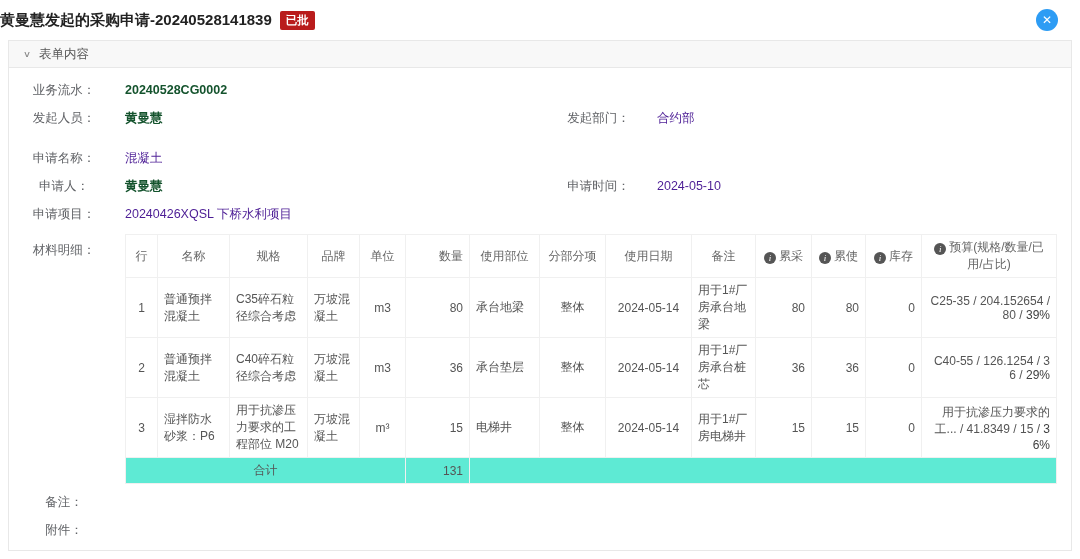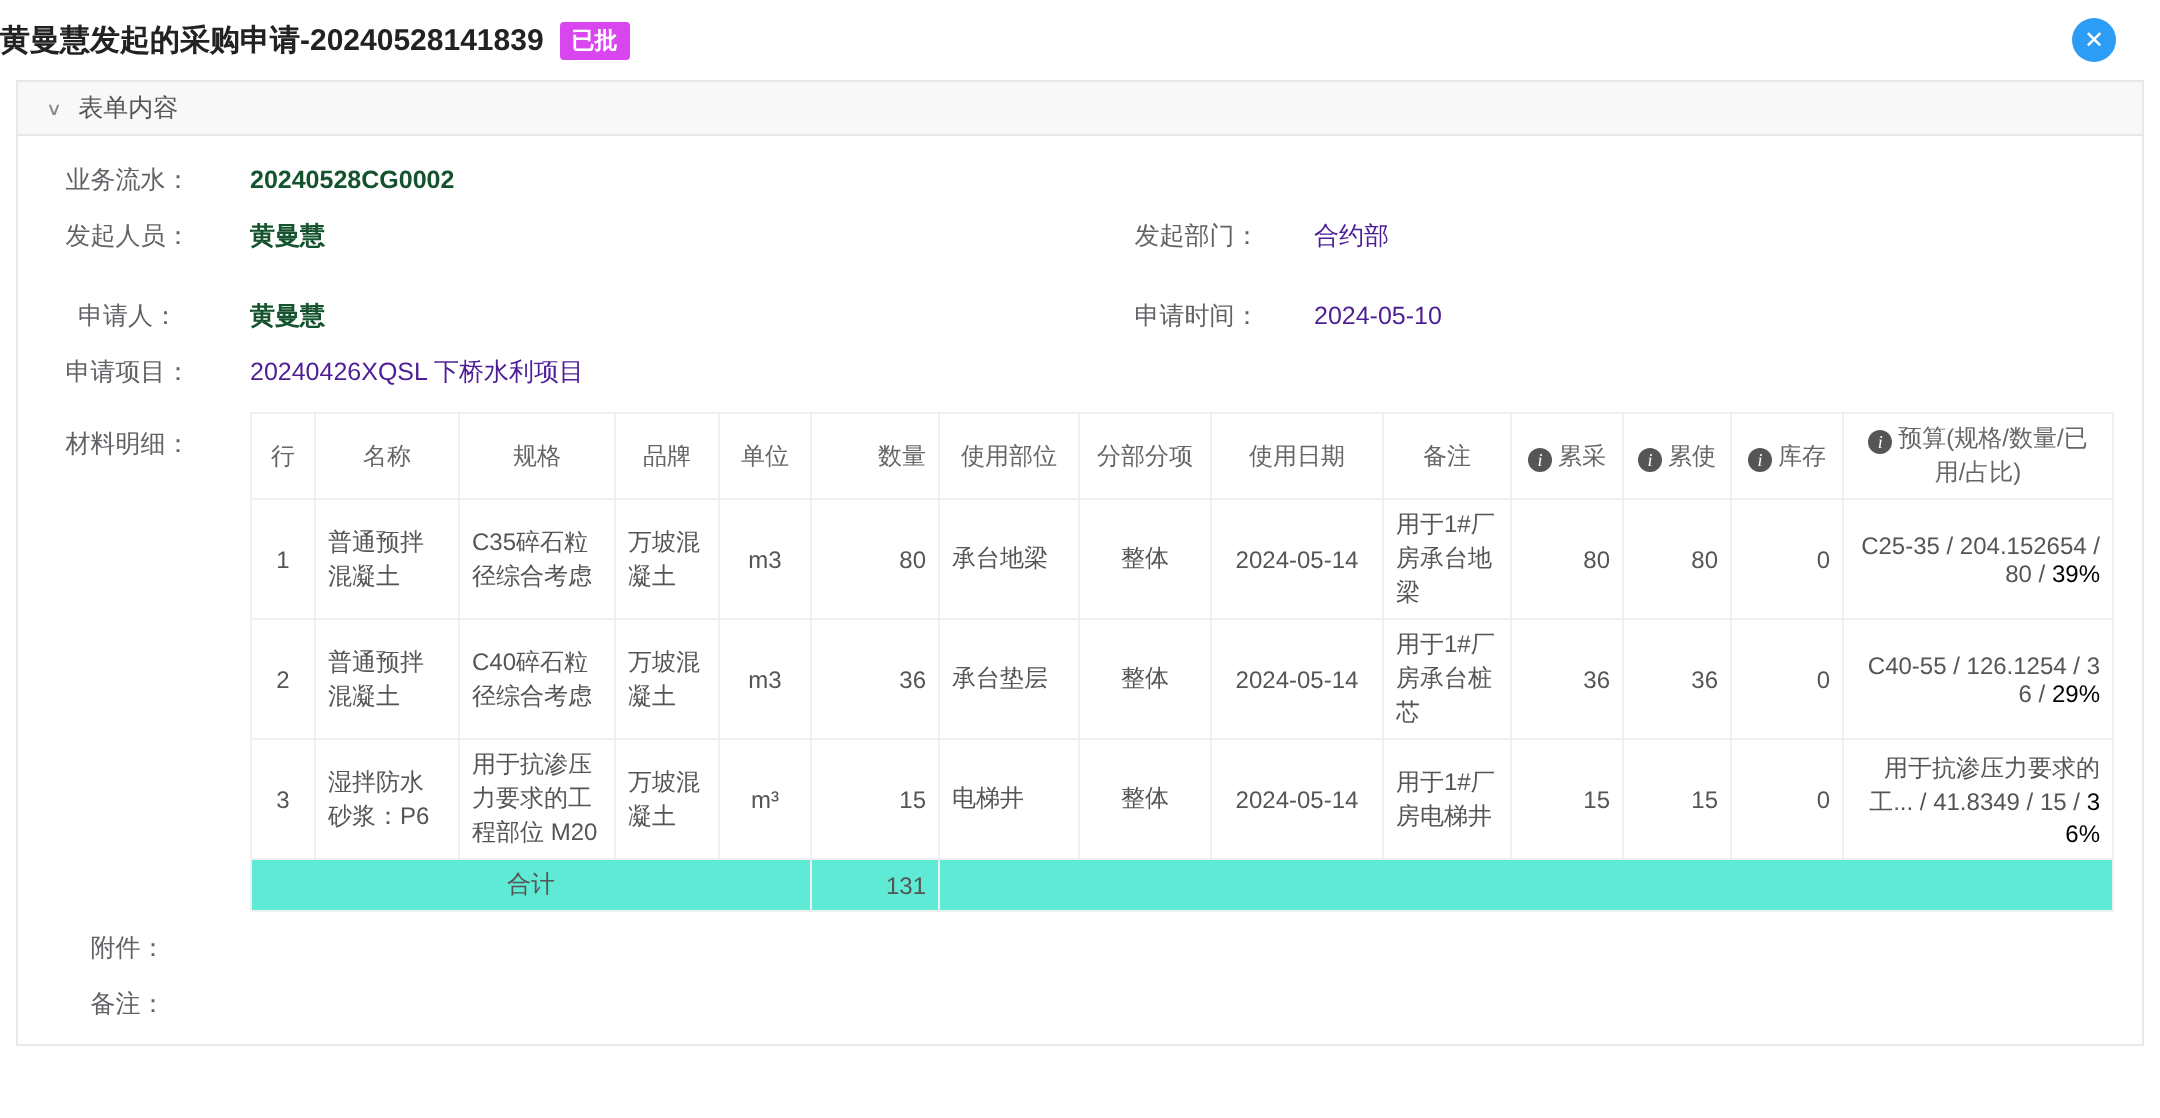--- a/index.html
+++ b/index.html
@@ -1,20 +1,20 @@
 <!DOCTYPE html>
 <html><head>
 <meta charset="utf-8">
 <style>
   * { margin:0; padding:0; box-sizing:border-box; }
   html,body { width:1080px; height:559px; background:#fff; overflow:hidden;
     font-family:"Liberation Sans","DejaVu Sans",sans-serif; }
   .titlebar { position:relative; height:40px; display:flex; align-items:center; justify-content:flex-start; gap:8px; }
   .page-title { font-size:15px; font-weight:bold; color:#222; }
-  .badge { background:#d946ef; color:#fff; font-size:11.5px; padding:2px 6px; border-radius:2px; font-weight:bold; }
+  .badge { background:#b91c1c; color:#fff; font-size:11.5px; padding:2px 6px; border-radius:2px; font-weight:bold; }
   .close-btn { position:absolute; right:22px; top:9px; width:22px; height:22px; border-radius:50%;
     background:#2d9cf4; color:#fff; display:flex; align-items:center; justify-content:center;
     font-size:12px; cursor:pointer; line-height:1; }
   .panel { margin:0 8px; border-left:1px solid #e8e8e8; border-right:1px solid #e8e8e8; border-bottom:1px solid #e8e8e8; }
   .section-bar { height:28px; background:#f8f8f8; border-top:1px solid #e8e8e8; border-bottom:1px solid #e8e8e8;
     display:flex; align-items:center; gap:8px; padding-left:14px; color:#555; font-size:12.5px; cursor:pointer; }
   .chev { font-size:11px; color:#888; transform:scaleY(.8); }
   .form-body { padding:14px 0 0 0; }
   .field-row { display:grid; grid-template-columns:537px 1fr; margin-bottom:12px; }
   .field { display:flex; align-items:flex-start; font-size:12.5px; line-height:16px; }
@@ -27,21 +27,21 @@
   .tbl-wrap { flex:1; margin:0 14px 0 6px; }
   table { width:100%; border-collapse:collapse; table-layout:fixed; font-size:12px; color:#555; }
   th,td { border:1px solid #f0f0f0; padding:4px 6px; vertical-align:middle; word-break:break-all; }
   th { font-weight:normal; color:#666; height:30px; text-align:center; }
   td { height:34px; }
   .al { text-align:left; } .ar { text-align:right; } .ac { text-align:center; }
   .total-row td { background:#5eead4; height:26px; }
   .info-dot { display:inline-block; width:12px; height:12px; border-radius:50%; background:#555; color:#fff;
     font-size:9px; line-height:12px; text-align:center; margin-right:3px; vertical-align:-1px;
     font-family:"Liberation Serif",serif; font-style:italic; }
-  .blue { color:#000000; }
+  .blue { color:#404040; }
   .simple-row { display:flex; font-size:12.5px; margin-bottom:11px; }
 </style>
 </head>
 <body>
 
 <div class="titlebar">
   <span class="page-title">黄曼慧发起的采购申请-20240528141839</span>
   <span class="badge">已批</span>
   <span class="close-btn">
       <span>✕</span>
@@ -71,20 +71,27 @@
       </div>
       <div class="field right">
         <span class="flabel">发起部门：</span>
         <span class="fvalue">合约部</span>
       </div>
     </div>
 
     <div class="field-row">
     </div>
 
+    <div class="field-row">
+      <div class="field">
+        <span class="flabel">申请名称：</span>
+        <span class="fvalue">混凝土</span>
+      </div>
+        <div></div>
+    </div>
 
     <div class="field-row">
       <div class="field">
         <span class="flabel">申请人：</span>
         <span class="fvalue bold">黄曼慧</span>
       </div>
       <div class="field right">
         <span class="flabel">申请时间：</span>
         <span class="fvalue">2024-05-10</span>
       </div>
@@ -189,20 +196,20 @@
               <td class="ac" colspan="5">合计</td>
               <td class="ar">131</td>
               <td colspan="8"></td>
             </tr>
           </tbody>
         </table>
       </div>
     </div>
 
     <div class="simple-row">
+      <span class="flabel">备注：</span>
+    </div>
+    <div class="simple-row">
       <span class="flabel">附件：</span>
-    </div>
-    <div class="simple-row">
-      <span class="flabel">备注：</span>
     </div>
 
   </div>
 </div>
 
 </body></html>

